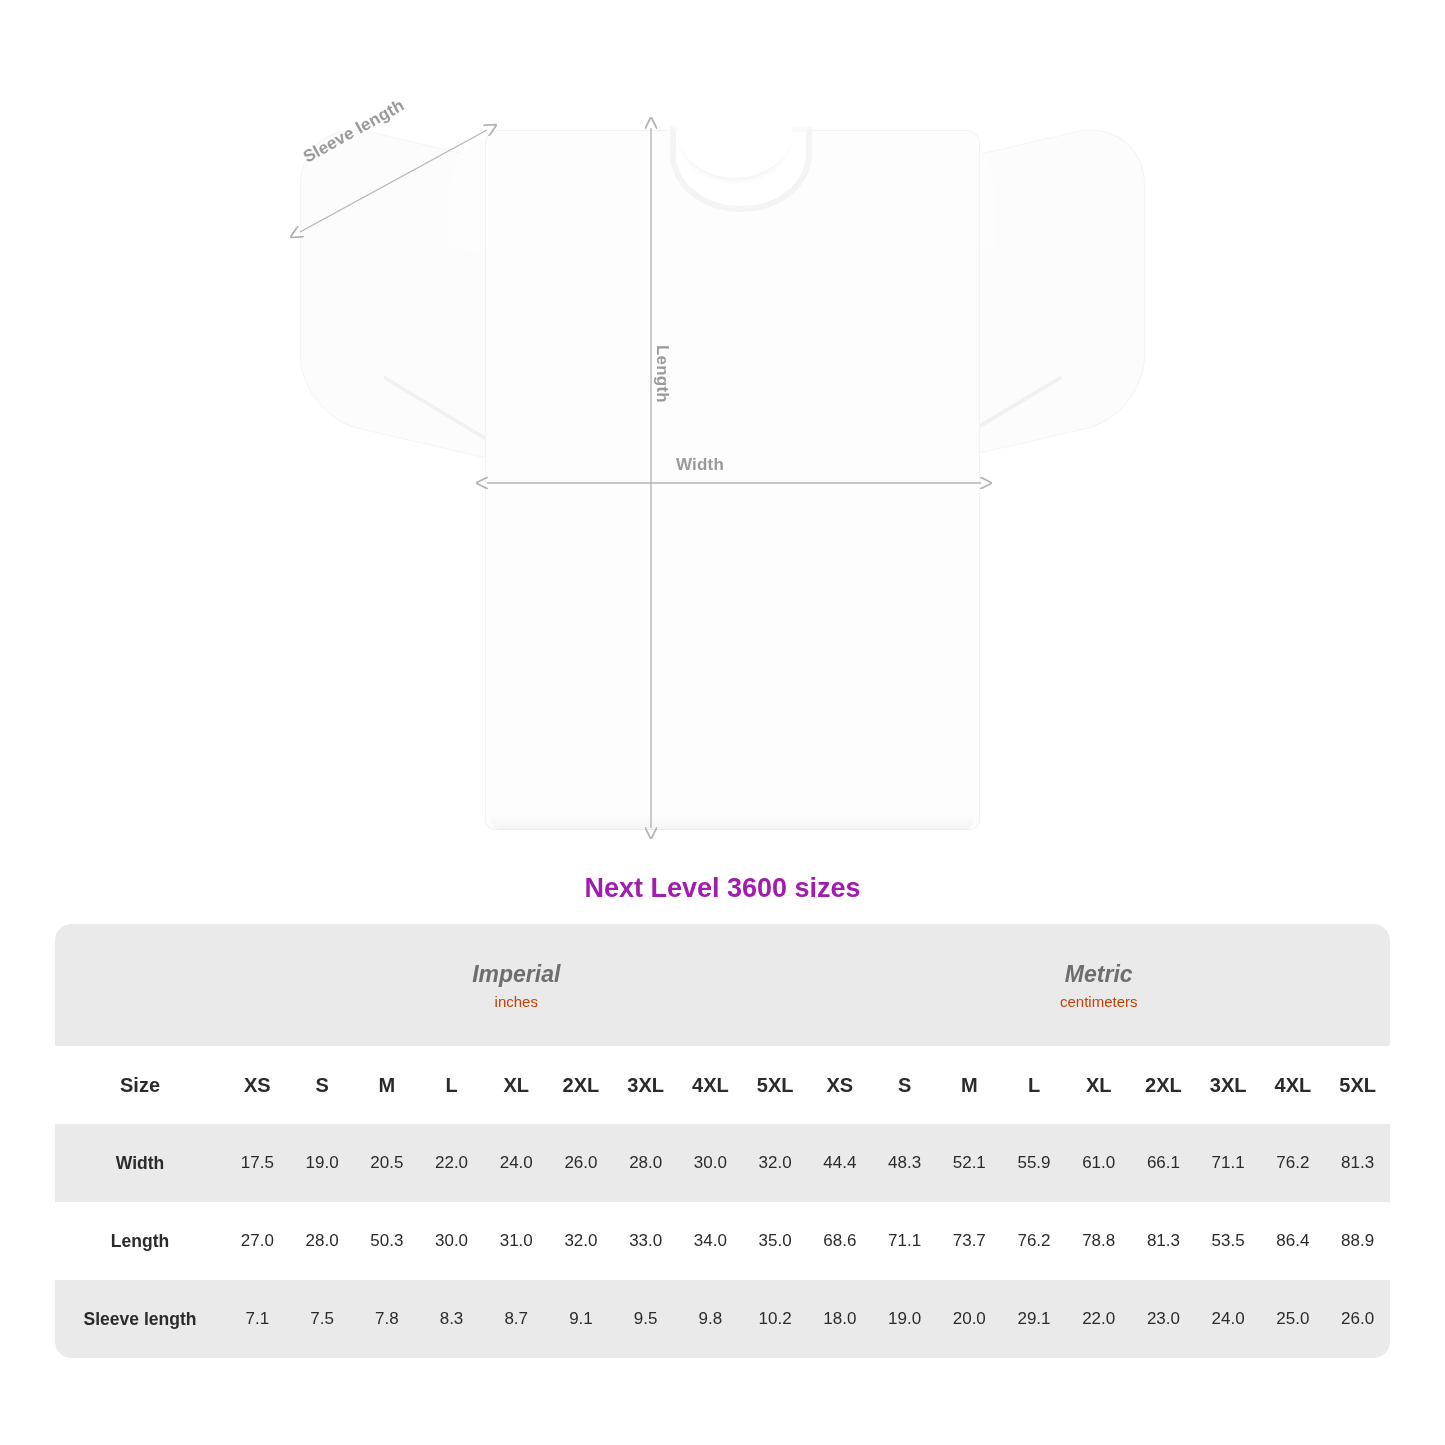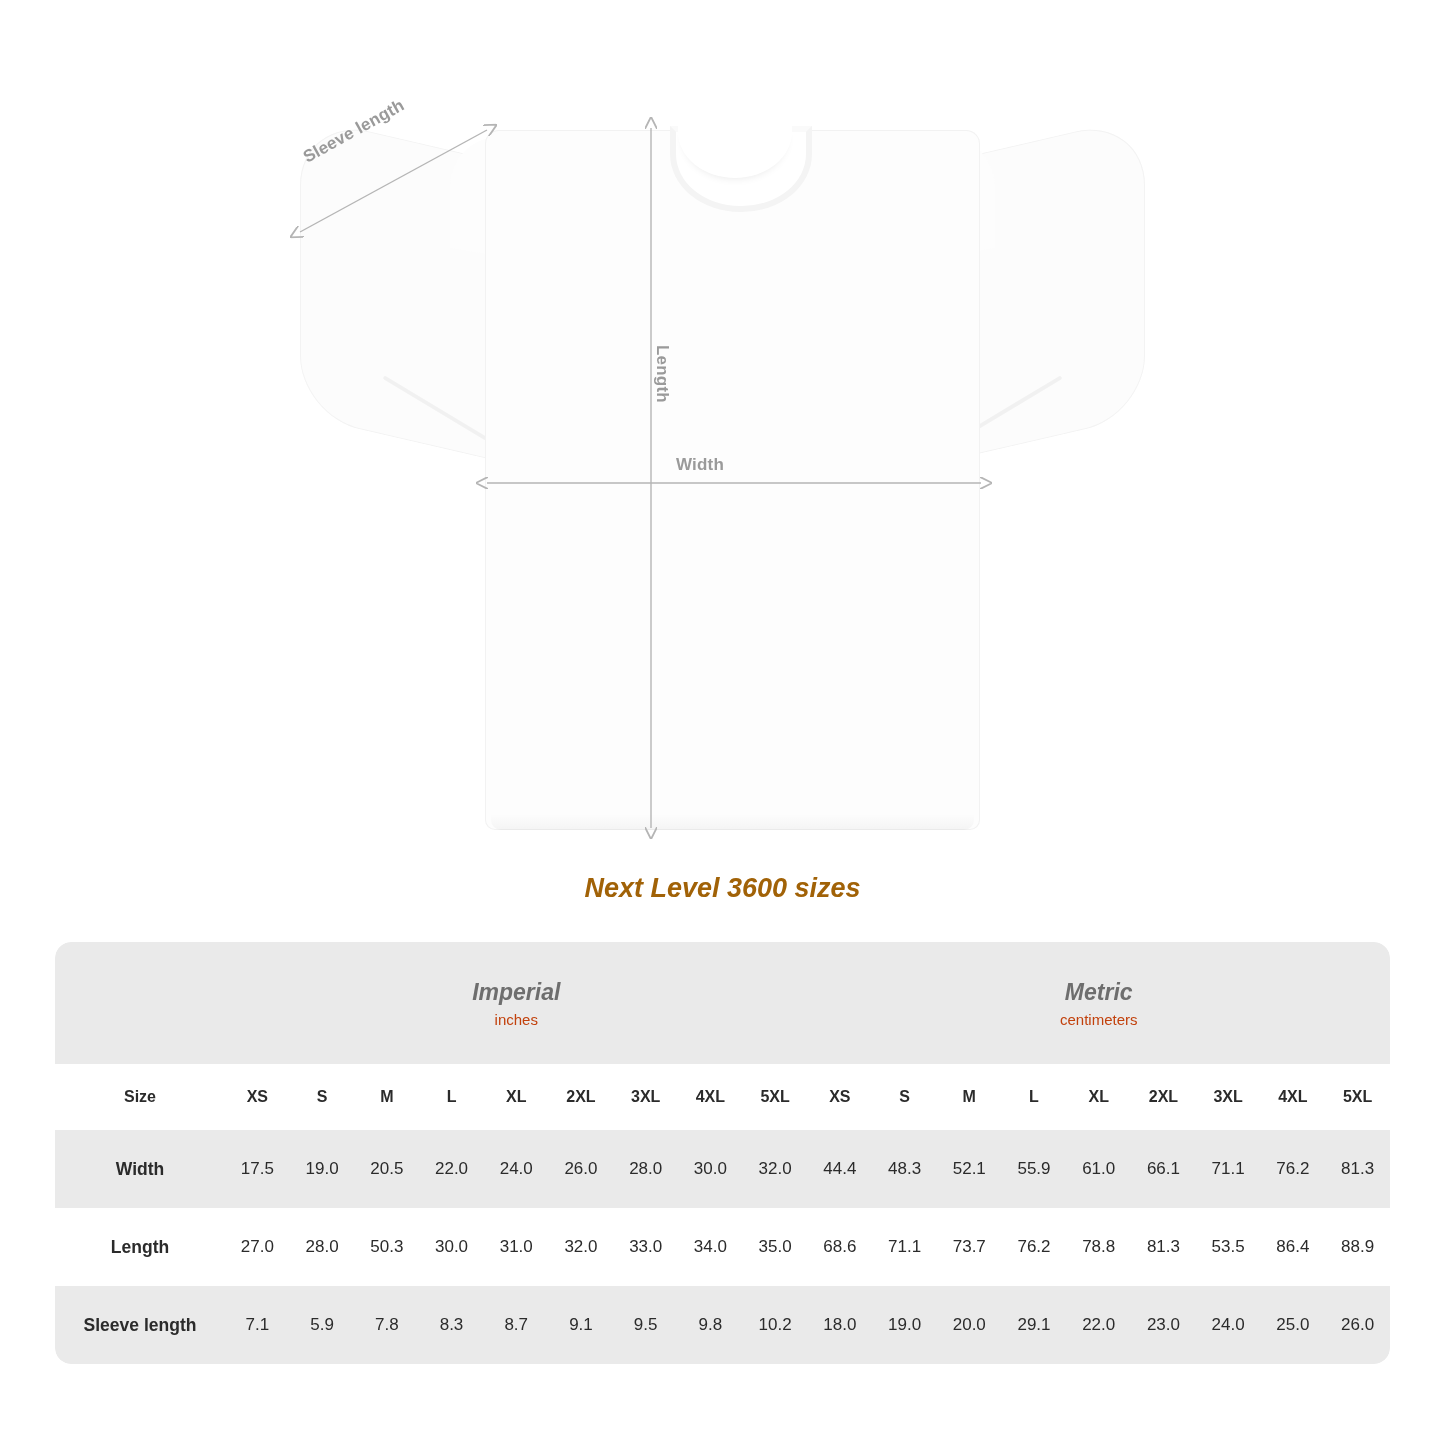--- a/index.html
+++ b/index.html
@@ -147,34 +147,33 @@
   }
 
   
   .title-block {
     text-align: center;
     margin-top: 18px;
   }
   .chart-title {
     font-size: 27px;
     font-weight: bold;
-    color: #a16207;
+    color: #a21caf;
     margin: 11px;
-    font-style: italic;
   }
   .chart-note {
     font-size: 16.5px;
     font-style: italic;
     color: #555555;
     margin: 17px 0 0 0;
   }
 
   
   .table-wrap {
-    margin: 38px 55px 0 55px;
+    margin: 20px 55px 0 55px;
     border-radius: 16px;
     overflow: hidden;
   }
   table.size-table {
     border-collapse: collapse;
     width: 1335px;
     table-layout: fixed;
     font-size: 17px;
   }
   table.size-table td, table.size-table th {
@@ -196,24 +195,24 @@
   }
   .unit-sub {
     font-size: 15px;
     color: #c2410c;
     font-style: normal;
     font-weight: normal;
     margin-top: 4px;
   }
   .row-size td {
     background: #ffffff;
-    height: 66px;
+    height: 78px;
     font-weight: bold;
     color: #2b2b2b;
-    font-size: 16px;
+    font-size: 20px;
   }
   .row-alt td {
     background: #eaeaea;
     height: 78px;
   }
   .row-plain td {
     background: #ffffff;
     height: 78px;
   }
   .rowlabel {
@@ -352,21 +351,21 @@
           <td class="cell">76.2</td>
           <td class="cell">78.8</td>
           <td class="cell">81.3</td>
           <td class="cell">53.5</td>
           <td class="cell">86.4</td>
           <td class="cell">88.9</td>
         </tr>
         <tr class="row-alt">
           <td class="rowlabel last-row-left">Sleeve length</td>
           <td class="cell">7.1</td>
-          <td class="cell">5.9</td>
+          <td class="cell">7.5</td>
           <td class="cell">7.8</td>
           <td class="cell">8.3</td>
           <td class="cell">8.7</td>
           <td class="cell">9.1</td>
           <td class="cell">9.5</td>
           <td class="cell">9.8</td>
           <td class="cell">10.2</td>
           <td class="cell">18.0</td>
           <td class="cell">19.0</td>
           <td class="cell">20.0</td>

